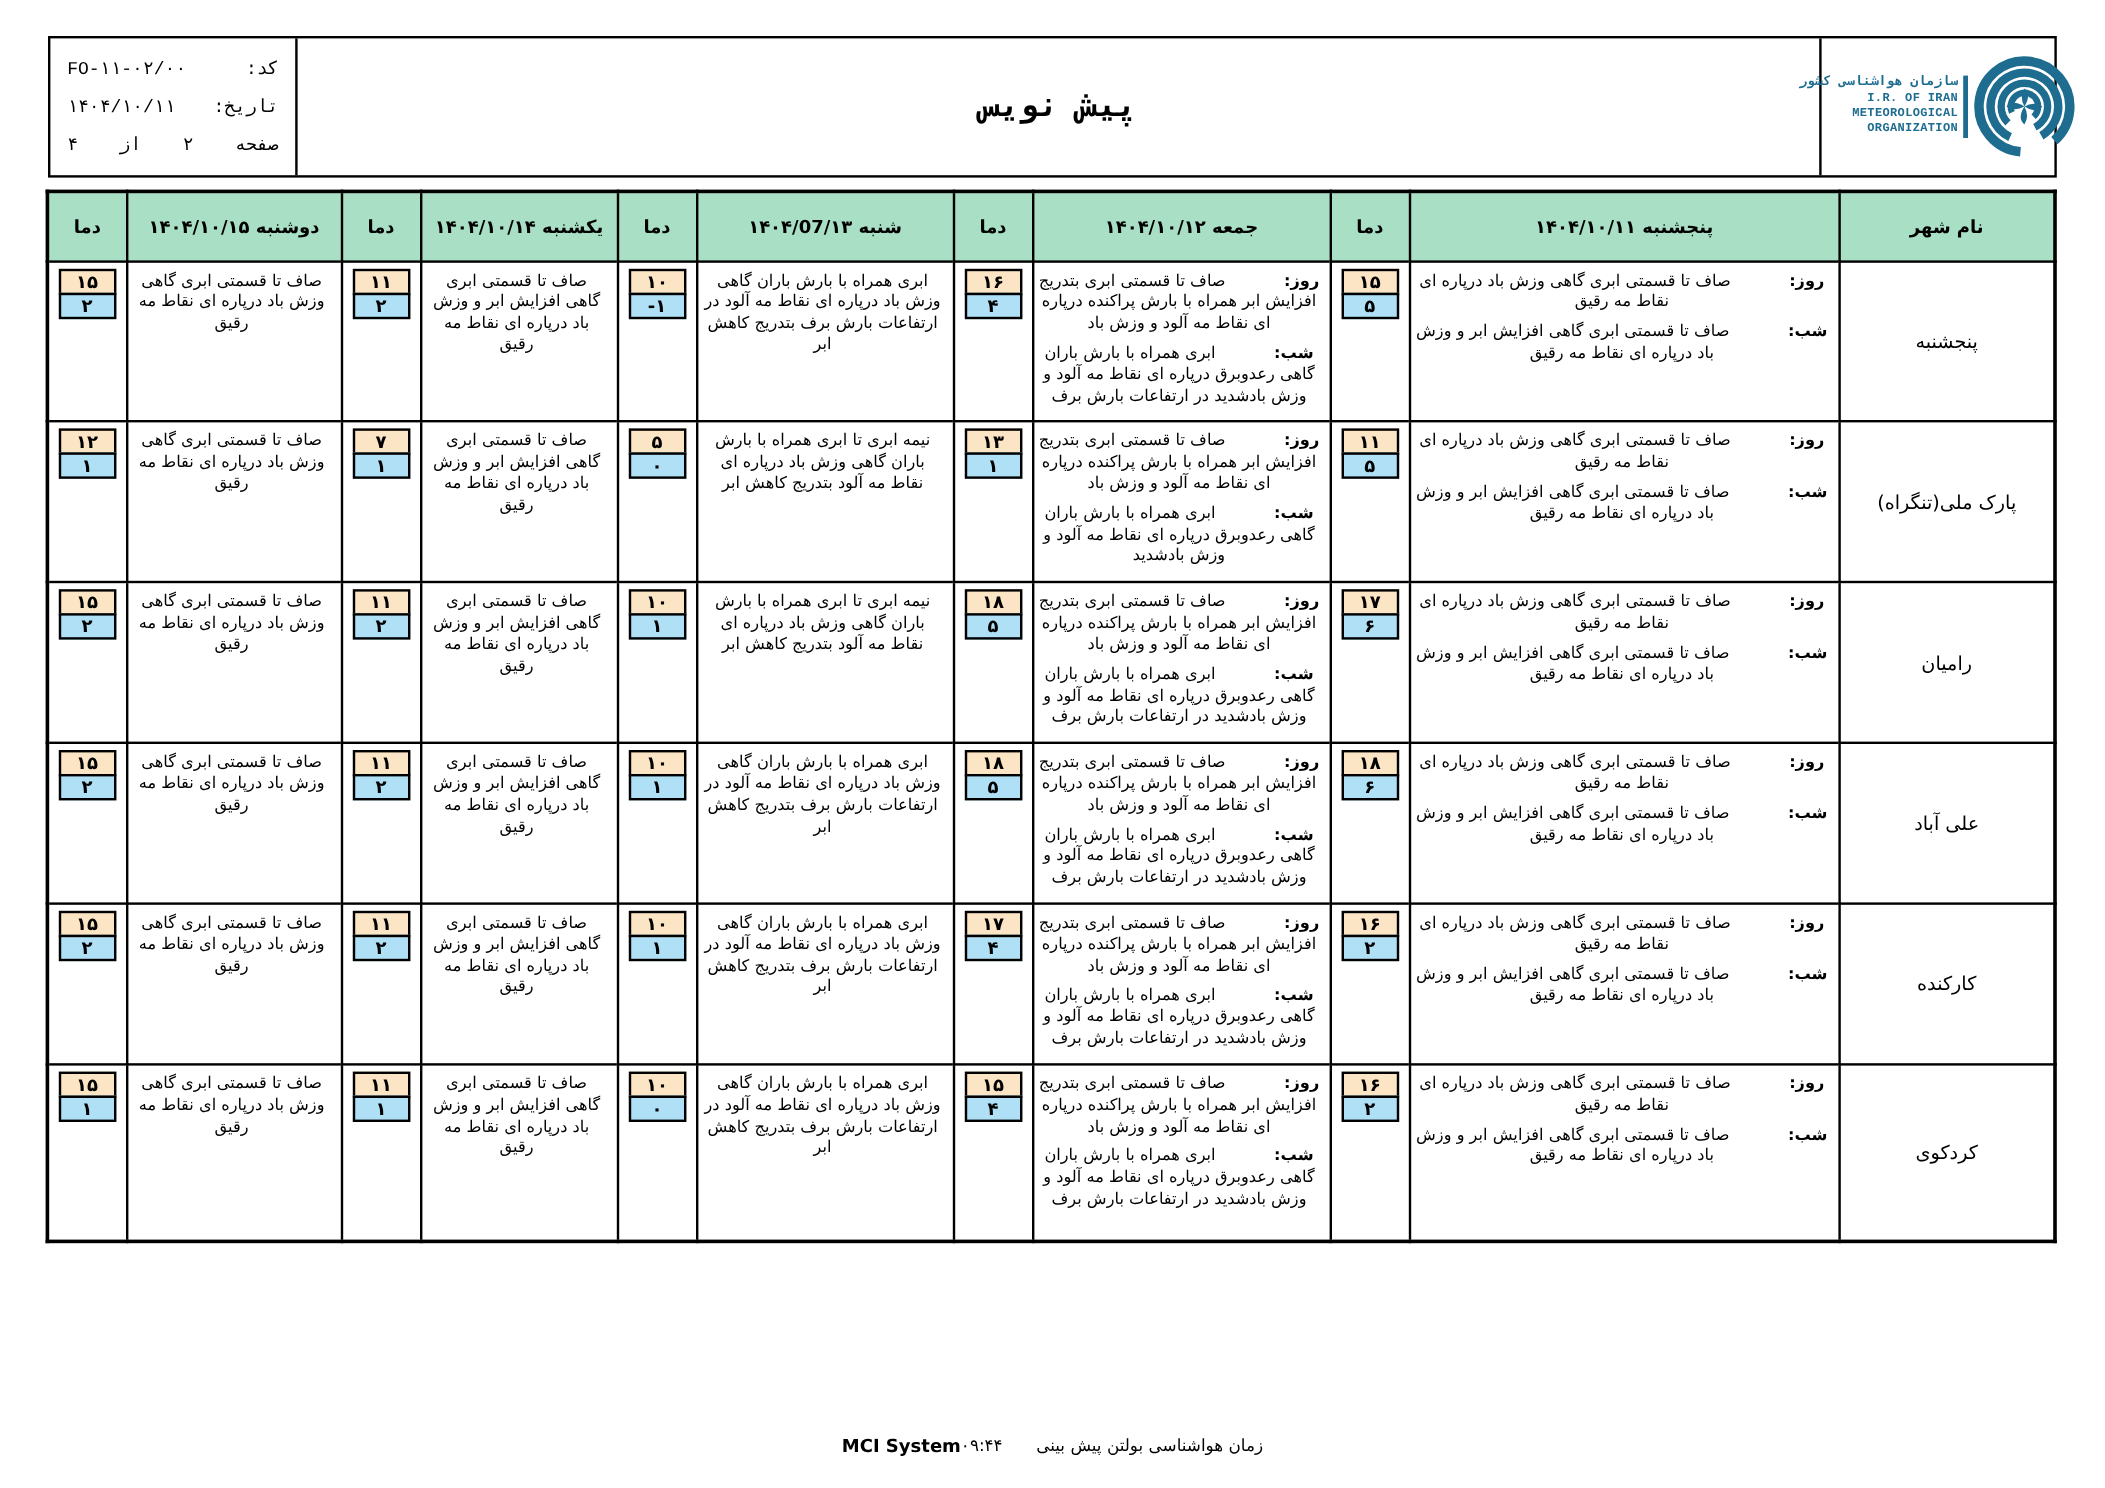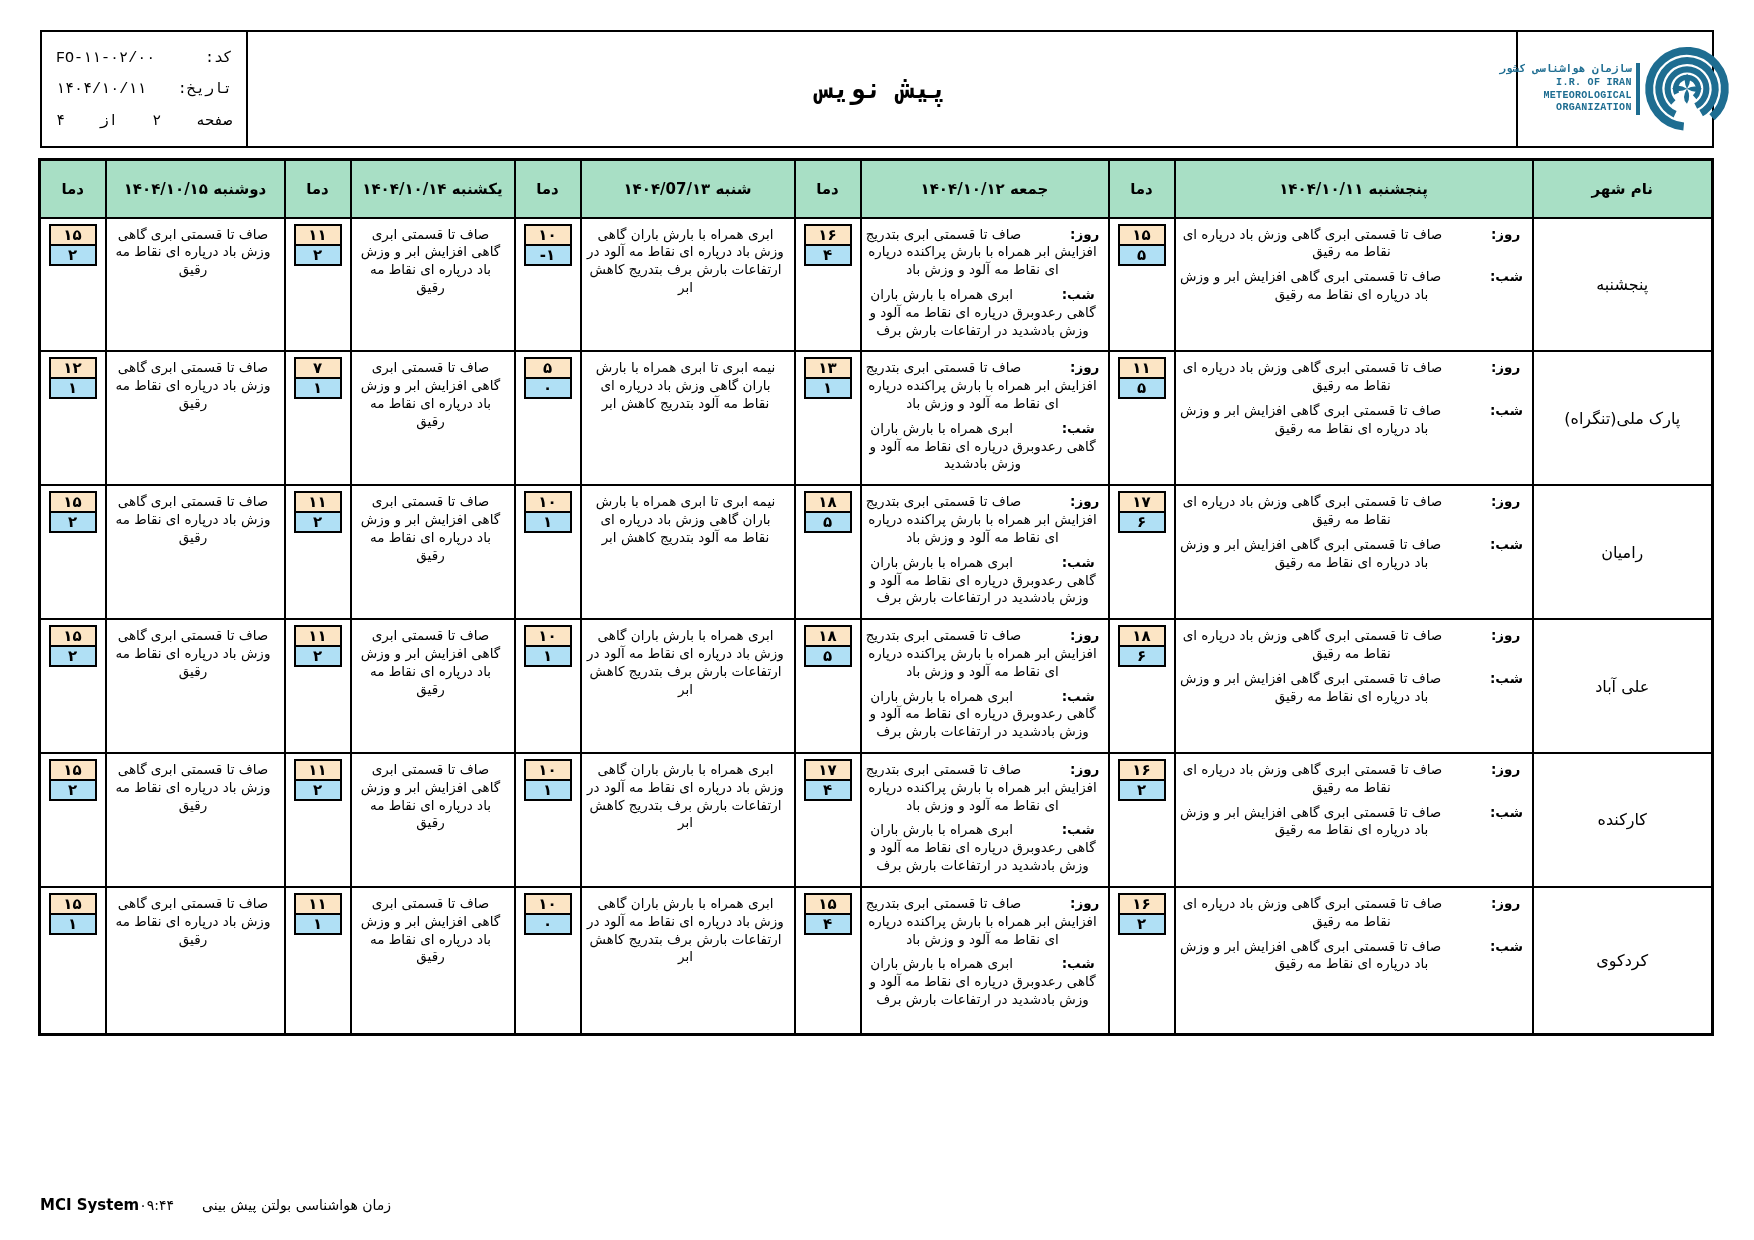--- a/index.html
+++ b/index.html
@@ -73,21 +73,21 @@
     display:flex; align-items:center; justify-content:center;
     font-size:15px; font-weight:bold; direction:ltr;
     margin-right:5px;
   }
   .tmax{ background:var(--temp-max-bg,#fce5c5); }
   .tmin{ background:var(--temp-min-bg,#b0e0f5); margin-top:-2px; }
 
   
   .footer{
     position:absolute; left:40px; right:40px; bottom:26px;
-    display:flex; justify-content:flex-start; align-items:center;
+    display:flex; justify-content:center; align-items:center;
     direction:ltr;
   }
   .footer-left{ font-weight:bold; font-size:15px; }
   .footer-right{ font-size:14px; direction:rtl; display:flex; align-items:baseline; gap:28px; }
 </style>
 </head>
 <body>
 
 <div class="page">
 

